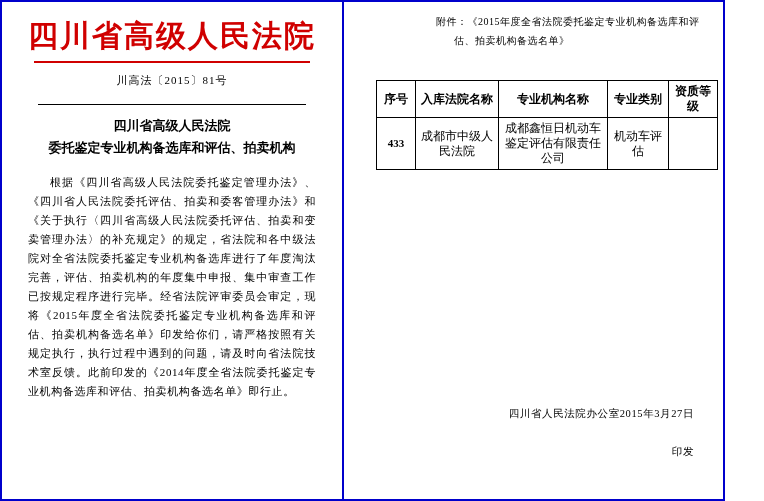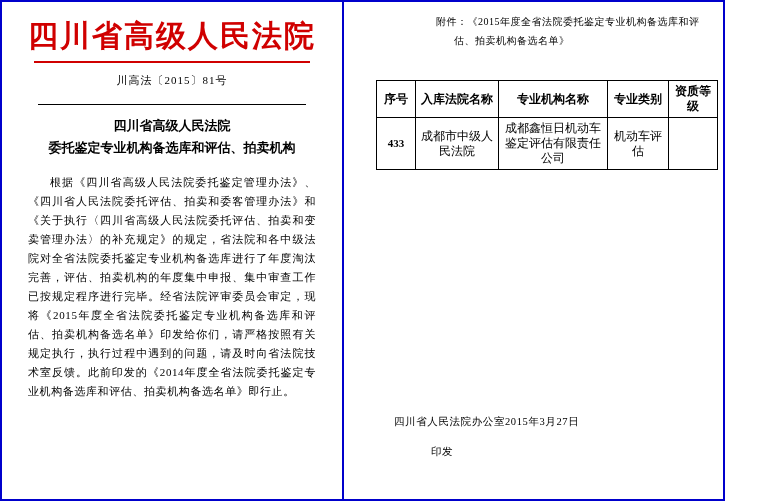--- a/index.html
+++ b/index.html
@@ -138,24 +138,24 @@
   .footer-block {
     position: absolute;
     left: 50px;
     bottom: 40px;
     width: 300px;
     font-size: 10.5px;
     letter-spacing: 0.6px;
   }
   .footer-row {
     display: flex;
-    justify-content: flex-start;
-    margin-bottom: 16px;
-  }
-  .footer-sub { text-align: left; margin-left: 37px; }
+    justify-content: flex-end;
+    margin-bottom: 24px;
+  }
+  .footer-sub { text-align: right; margin-left: 37px; }
 </style>
 </head>
 <body>
 
 <div class="page">
 
   <div class="left-page">
     <div class="court-header">四川省高级人民法院</div>
     <div class="red-rule"></div>
     <div class="doc-number">川高法〔2015〕81号</div>

